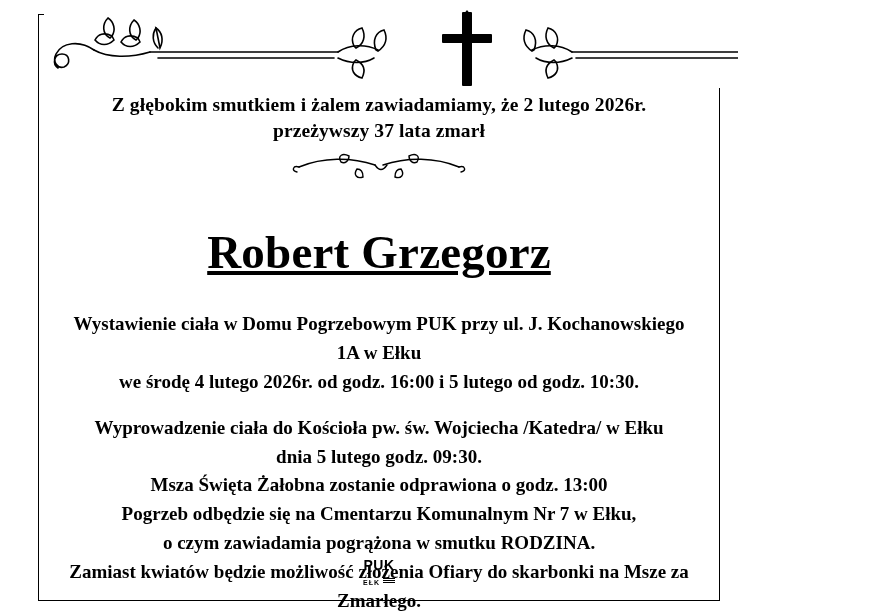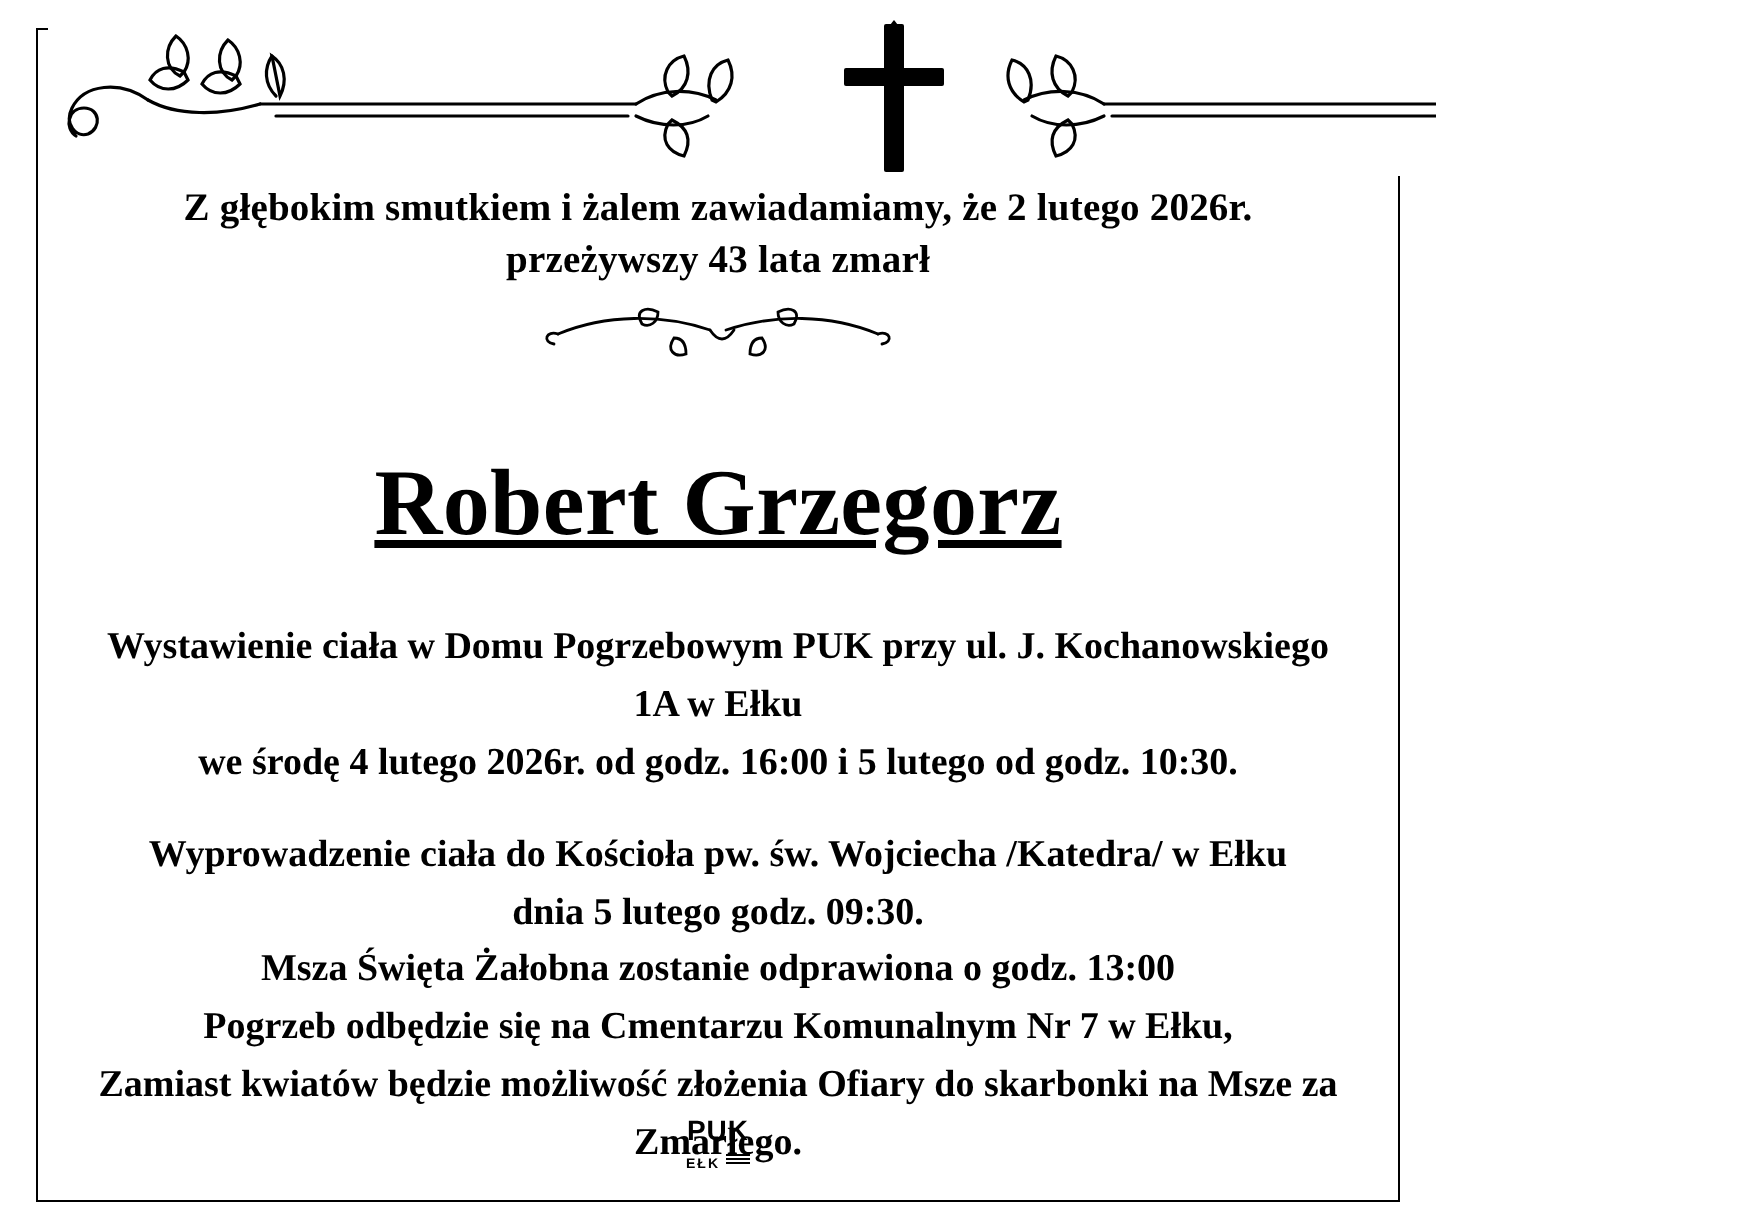--- a/index.html
+++ b/index.html
@@ -11,20 +11,21 @@
     font-family: "Liberation Serif", serif;
     color: #000000;
   }
   .page {
     position: relative;
     width: 718px;
     height: 615px;
     background: #ffffff;
     overflow: hidden;
     box-sizing: border-box;
+    margin-left: 20px;
   }
   
   .frame {
     position: absolute;
     left: 18px;
     top: 14px;
     right: 18px;
     bottom: 14px;
     border: 1.5px solid #000;
     box-sizing: border-box;
@@ -181,21 +182,21 @@
     </g>
     <g fill="none" stroke="#000" stroke-width="1.4">
       <path d="M429,4 l-4,5 h8 z" fill="#000" stroke="none"></path>
     </g>
   </svg>
 
   <div class="content">
 
     <div class="intro">
       <span>Z głębokim smutkiem i żalem zawiadamiamy, że 2 lutego 2026r.</span>
-      <span class="line2">przeżywszy 43 lata zmarł</span>
+      <span class="line2">przeżywszy 37 lata zmarł</span>
     </div>
 
     <svg class="ornament-small" style="position:relative; left:auto; top:auto; display:block; margin:8px auto 0;" viewBox="0 0 200 28">
       <g fill="none" stroke="#000" stroke-width="1.4" stroke-linecap="round">
         <path d="M20,14 C44,4 72,4 96,12"></path>
         <path d="M180,14 C156,4 128,4 104,12"></path>
         <path d="M96,12 C100,18 104,18 108,12"></path>
         <path d="M62,9 C58,2 64,0 70,3 C70,8 66,11 62,9 Z"></path>
         <path d="M138,9 C142,2 136,0 130,3 C130,8 134,11 138,9 Z"></path>
         <path d="M78,16 C74,22 78,26 84,24 C84,19 82,16 78,16 Z"></path>
@@ -213,20 +214,21 @@
       <p class="para">
         <span class="pl">Wystawienie ciała w Domu Pogrzebowym PUK przy ul. J. Kochanowskiego 1A w Ełku</span>
         <span class="pl">we środę 4 lutego 2026r. od godz. 16:00 i 5 lutego od godz. 10:30.</span>
       </p>
       <div class="para-gap"></div>
       <p class="para">
         <span class="pl">Wyprowadzenie ciała do Kościoła pw. św. Wojciecha /Katedra/ w Ełku</span>
         <span class="pl">dnia 5 lutego godz. 09:30.</span>
         <span class="pl">Msza Święta Żałobna zostanie odprawiona o godz. 13:00</span>
         <span class="pl">Pogrzeb odbędzie się na Cmentarzu Komunalnym Nr 7 w Ełku,</span>
+        <span class="pl">o czym zawiadamia pogrążona w smutku RODZINA.</span>
         <span class="pl">Zamiast kwiatów będzie możliwość złożenia Ofiary do skarbonki na Msze za Zmarłego.</span>
       </p>
     </div>
 
   </div>
 
   <div class="logo">
     <div class="logo-box">
       <div class="logo-main">PUK</div>
       <div>

